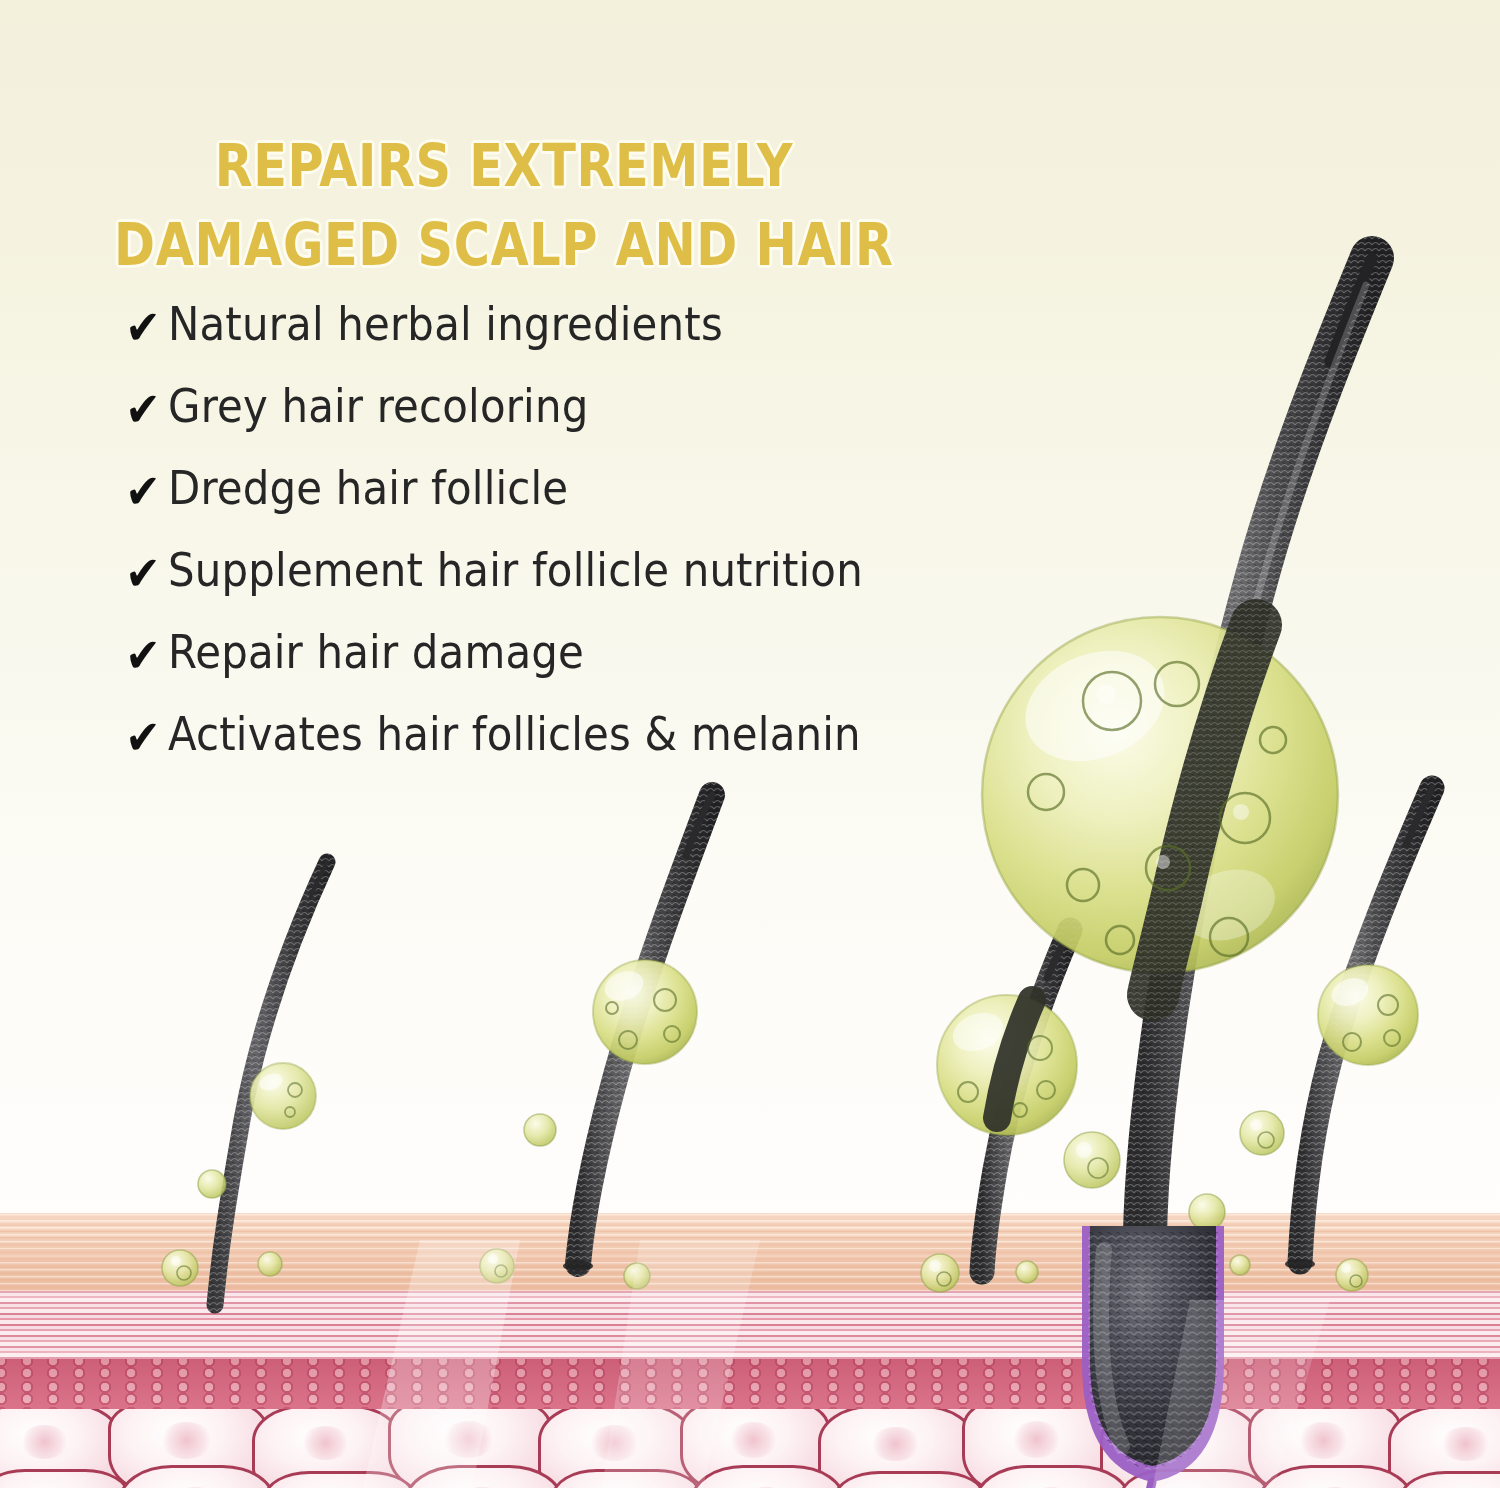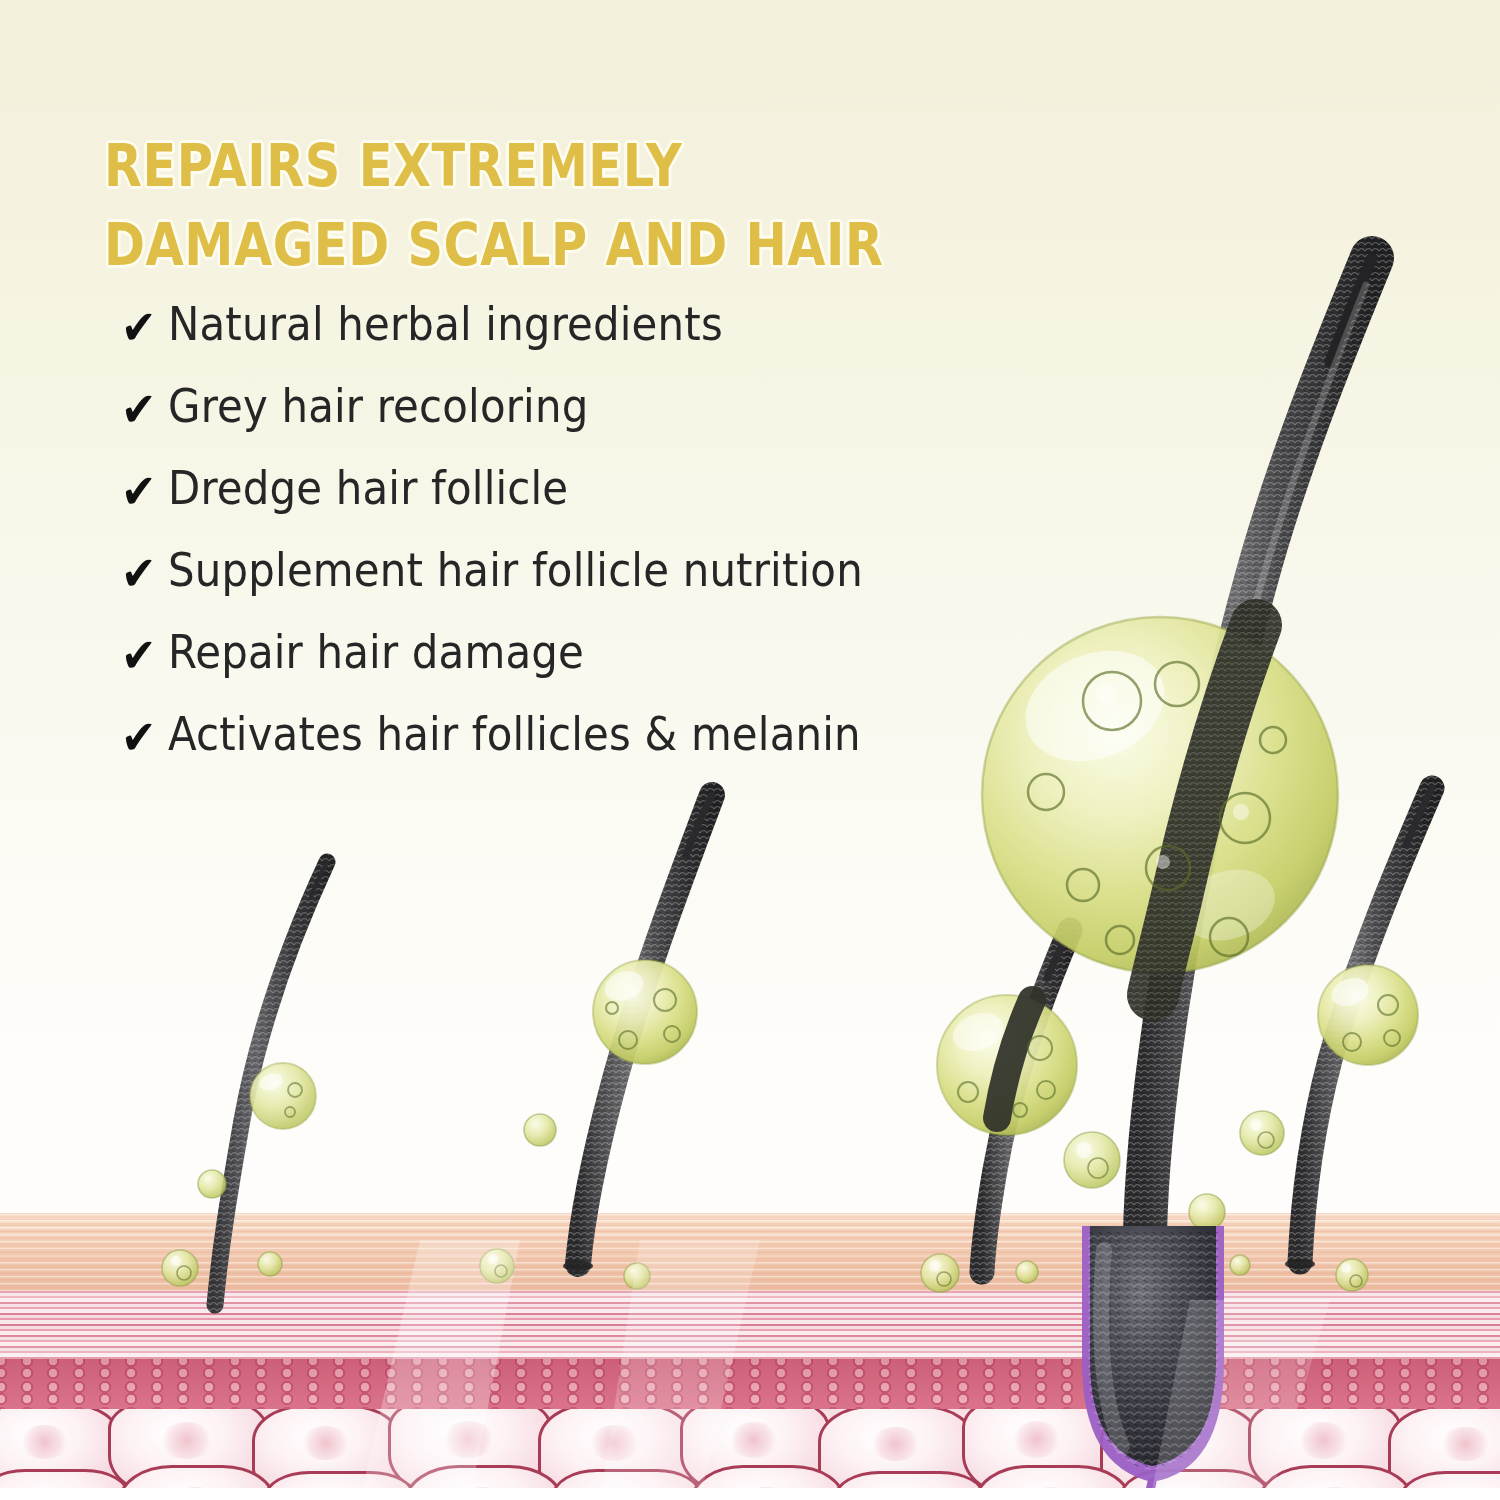--- a/index.html
+++ b/index.html
@@ -12,20 +12,21 @@
       linear-gradient(180deg,
         #f3f1dc 0%,
         #f4f2de 10%,
         #f6f4e2 22%,
         #f8f7ea 36%,
         #fbfaf2 52%,
         #fdfcf8 66%,
         #fefdfb 78%,
         #fffefd 86%,
         #fffdfa 100%);
+    text-align: center;
   }
 
   
   #headline {
     position:absolute; left:104px; top:126px; width:860px;
     font-family:"Liberation Sans Narrow","DejaVu Sans Condensed","Liberation Sans", sans-serif;
     font-weight:bold; font-size:59px; line-height:1.34;
     letter-spacing:0.6px; color:#dfbe47;
     text-transform:uppercase;
     transform:scaleX(0.93); transform-origin:left top;

